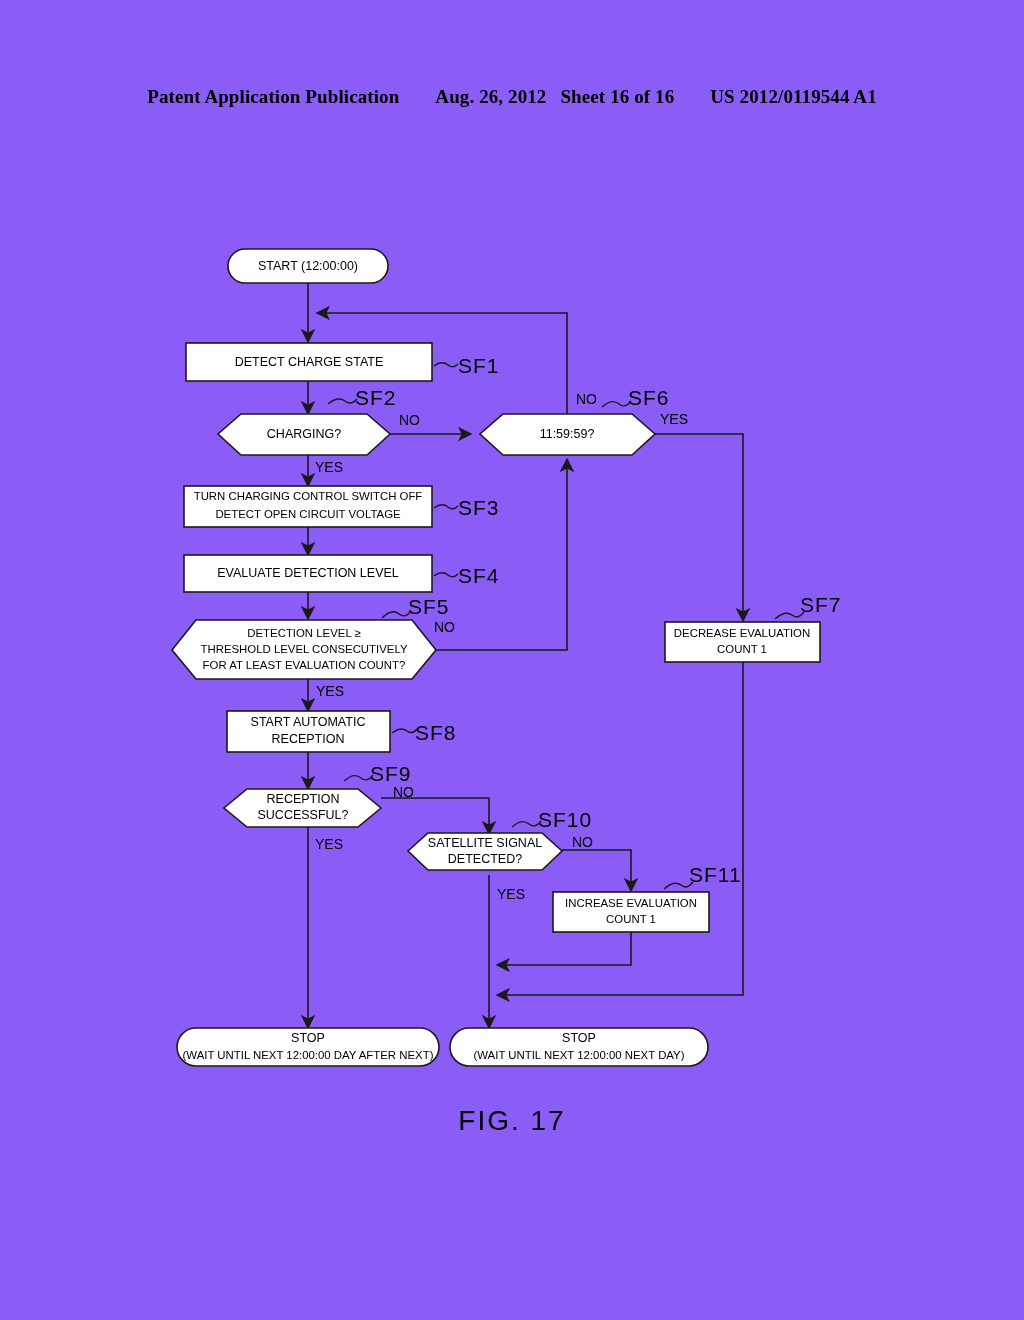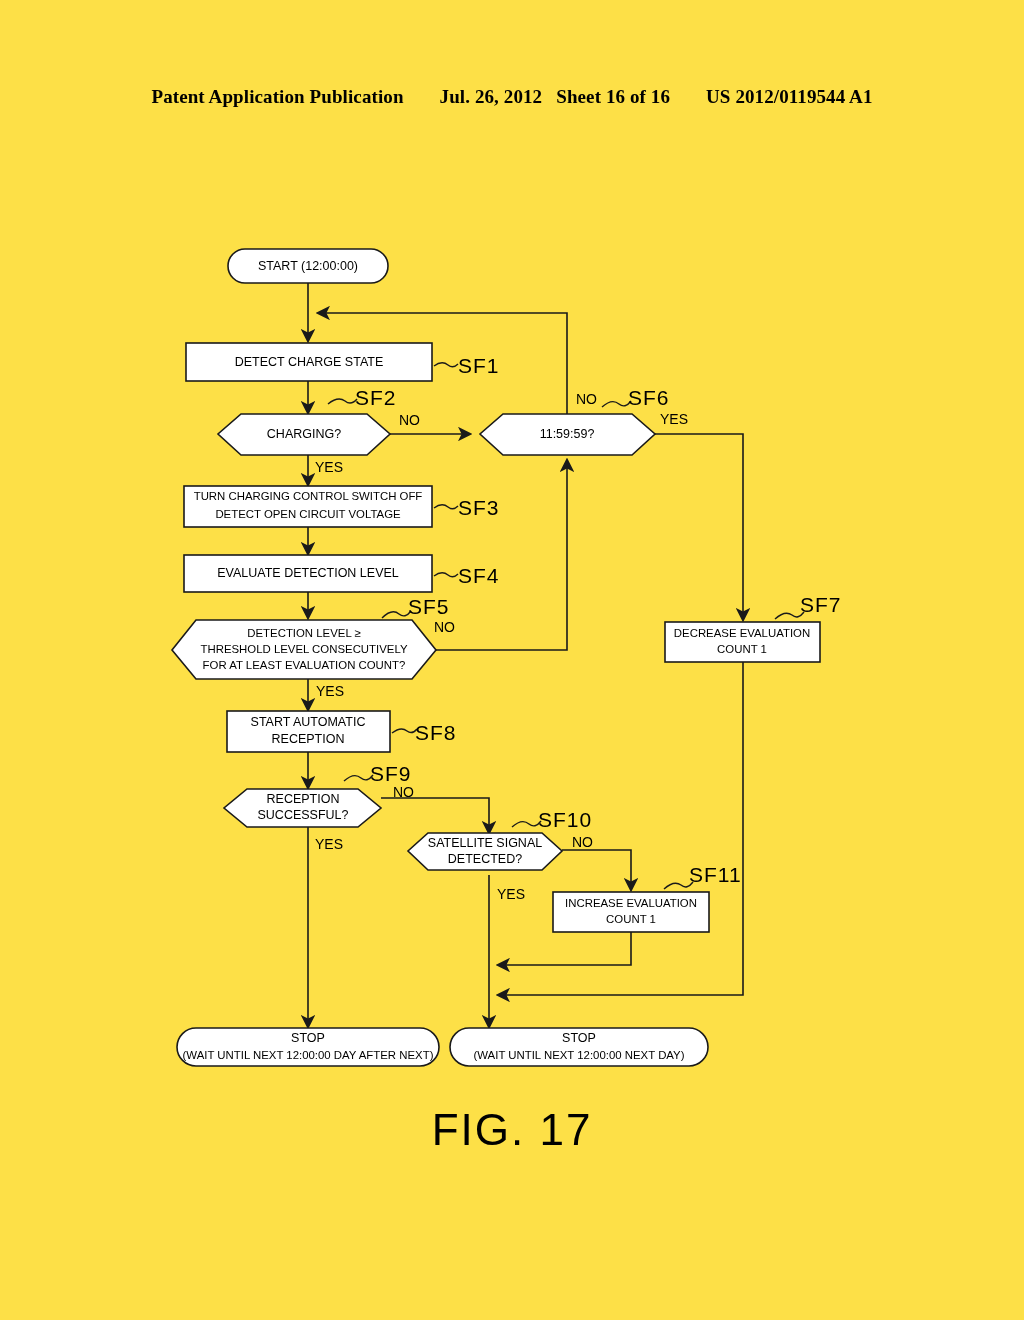--- a/index.html
+++ b/index.html
@@ -11,21 +11,21 @@
     width: 1024px; height: 1320px;
     position: relative;
     font-family: "Liberation Sans", sans-serif;
     color: #000;
     overflow: hidden;
   }
   #page {
     position: relative;
     width: 1024px;
     height: 1320px;
-    background: #fde047;
+    background: #8b5cf6;
   }
   
   .hdr {
     position: absolute;
     top: 86px;
     left: 0; right: 0;
     height: 26px;
     display: flex;
     justify-content: center;
     align-items: baseline;
@@ -39,21 +39,21 @@
   .hdr .gap1 { width: 36px; }
   .hdr .gap2 { width: 14px; }
   .hdr .gap3 { width: 36px; }
 
   
   .figcap {
     position: absolute;
     left: 0; right: 0;
     top: 1105px;
     text-align: center;
-    font-size: 44px;
+    font-size: 28px;
     letter-spacing: 2px;
     font-family: "Liberation Sans", sans-serif;
   }
 
   
   svg#flow {
     position: absolute;
     left: 0; top: 0;
     width: 1024px; height: 1320px;
   }
@@ -70,21 +70,21 @@
   .leader{ fill: none; stroke: #1a1a1a; stroke-width: 1.4; }
 </style>
 </head>
 <body>
 
 <div id="page">
 
   <div class="hdr">
     <span class="seg">Patent Application Publication</span>
     <span class="gap1"></span>
-    <span class="seg">Jul. 26, 2012</span>
+    <span class="seg">Aug. 26, 2012</span>
     <span class="gap2"></span>
     <span class="seg">Sheet 16 of 16</span>
     <span class="gap3"></span>
     <span class="seg">US 2012/0119544 A1</span>
   </div>
 
   <svg id="flow" viewBox="0 0 1024 1320">
     <defs>
       <marker id="arrow" viewBox="0 0 12 12" refX="10" refY="6" markerWidth="9" markerHeight="9" orient="auto-start-reverse">
         <path d="M 0 0 L 12 6 L 0 12 L 3 6 z" fill="#1a1a1a"></path>

